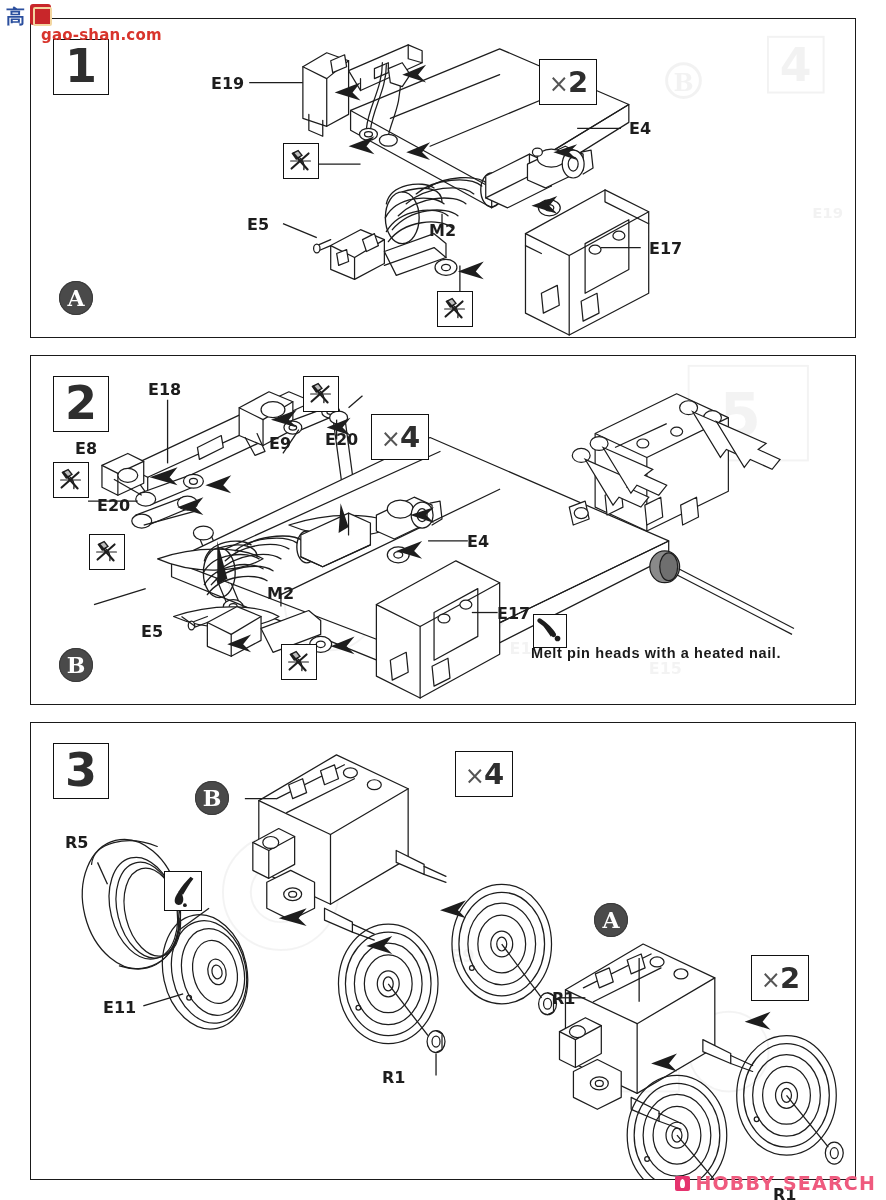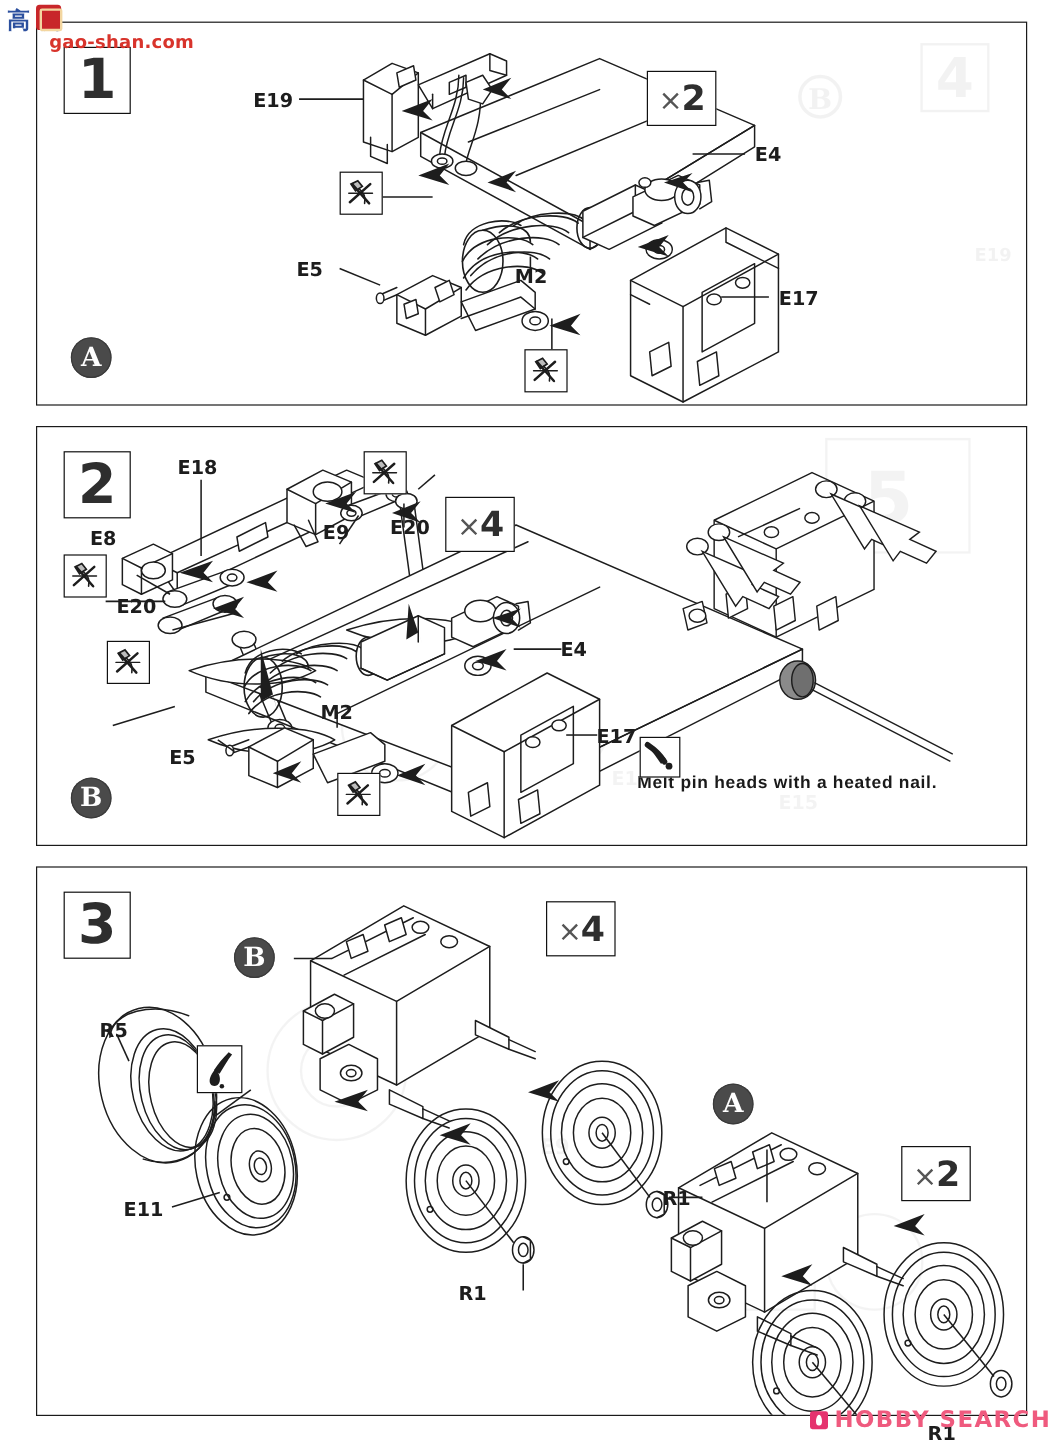--- a/index.html
+++ b/index.html
@@ -788,21 +788,21 @@
       <span><span class="x">×</span><span>2</span></span>
     </div>
 
     <div class="badge-circle" style="left:164px; top:58px;">
       <span>B</span>
     </div>
     <div class="badge-circle" style="left:563px; top:180px;">
       <span>A</span>
     </div>
 
-    <div class="plabel" style="left:52px;  top:110px;margin-top:16px;">R5</div>
+    <div class="plabel" style="left:34px;  top:110px;">R5</div>
     <div class="plabel" style="left:72px;  top:275px;">E11</div>
     <div class="plabel" style="left:351px; top:345px;">R1</div>
     <div class="plabel" style="left:521px; top:266px;">R1</div>
     <div class="plabel" style="left:742px; top:462px;">R1</div>
 
     <div class="icon-box" style="left:133px; top:148px; width:38px; height:40px;">
       <svg viewBox="0 0 38 40">
         <path d="M27 5 C22 10 17 16 14 21 L19 24 C22 19 26 12 30 7 Z" fill="#1d1d1d"></path>
         <path d="M15 20 C11 25 9 30 11 33 C13 36 18 35 19 31 C20 27 18 23 16 20 Z" fill="#1d1d1d"></path>
         <circle cx="21" cy="35" r="2" fill="#1d1d1d"></circle>

